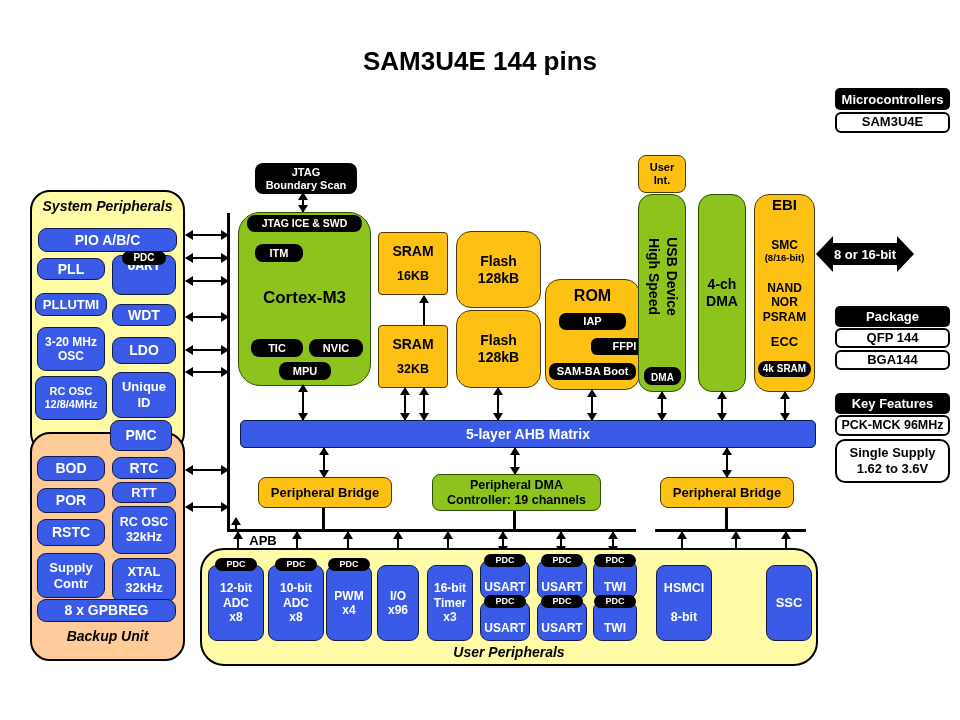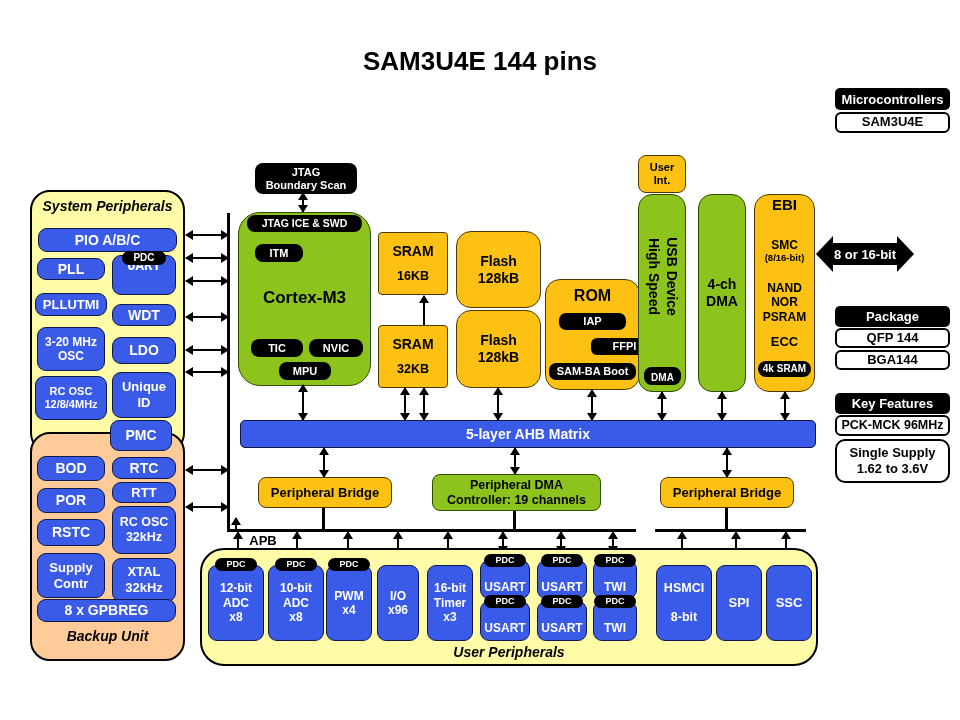--- a/index.html
+++ b/index.html
@@ -254,16 +254,15 @@
 
   <div class="blk blue" style="left:593px;top:560px;width:44px;height:39px;font-size:12px;justify-content:flex-end;padding-bottom:4px;">TWI</div>
   <div class="pill" style="left:594px;top:554px;width:42px;height:13px;font-size:9px;">PDC</div>
   <div class="blk blue" style="left:593px;top:601px;width:44px;height:40px;font-size:12px;justify-content:flex-end;padding-bottom:5px;">TWI</div>
   <div class="pill" style="left:594px;top:595px;width:42px;height:13px;font-size:9px;">PDC</div>
 
   <div class="blk blue" style="left:656px;top:565px;width:56px;height:76px;justify-content:space-evenly;font-size:12.5px;">
     <span>HSMCI</span>
     <span>8-bit</span>
   </div>
-  <div class="blk blue" style="left:716px;top:565px;width:46px;height:76px;font-size:13px;">SPI</div>
   <div class="blk blue" style="left:766px;top:565px;width:46px;height:76px;font-size:13px;">SSC</div>
 
 </div>
 
 </body></html>

